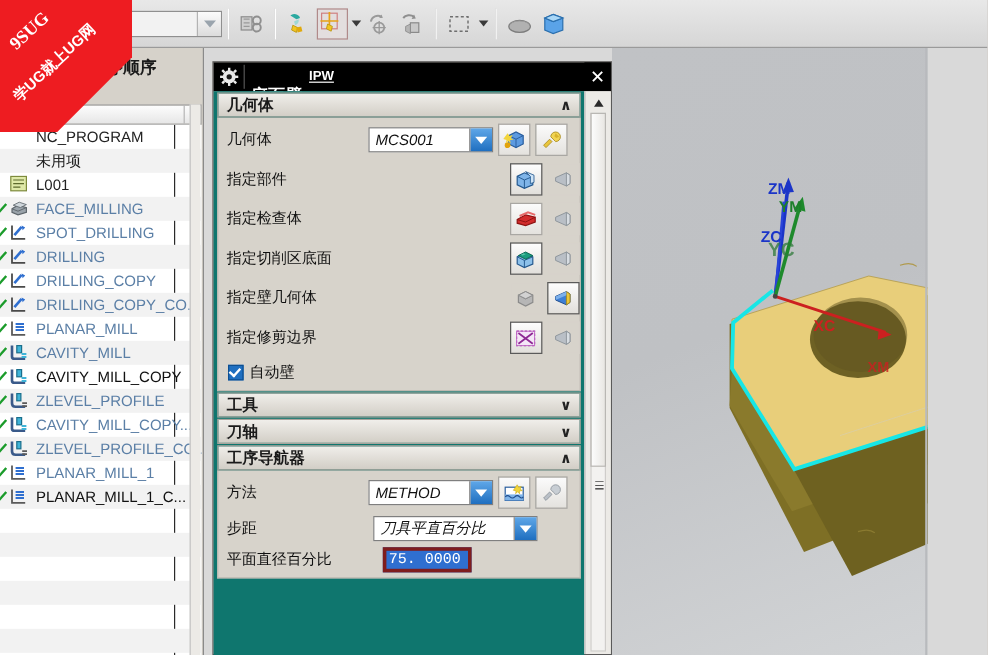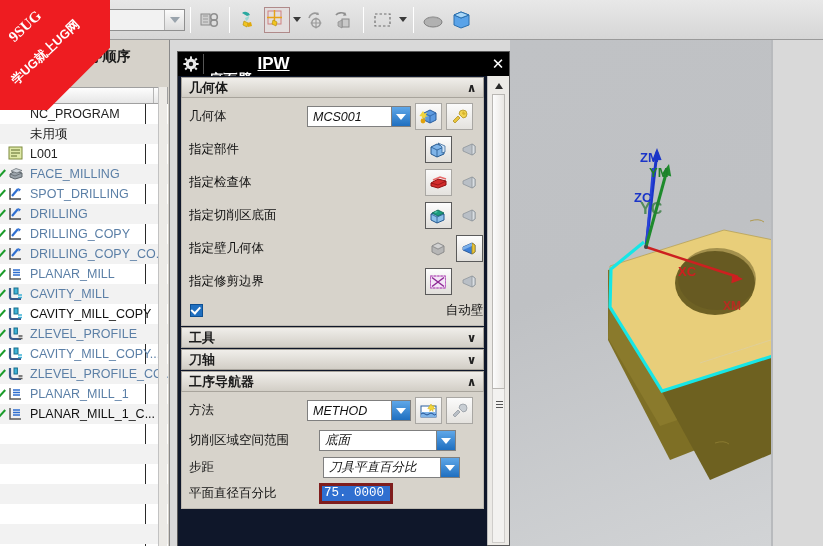--- a/index.html
+++ b/index.html
@@ -129,33 +129,33 @@
   }
   #dlg-title {
     height: 24px; background: #000; display: flex; align-items: center;
     padding: 0 0 0 3px; position: relative;
   }
   #dlg-title .gear {
     width: 19px; height: 19px; display: flex; align-items: center; justify-content: center;
   }
   #dlg-title .sep { width: 1px; height: 20px; background: #555; margin: 0 5px 0 3px; }
   #dlg-title .t-main { color: #fff; font-size: 14px; font-weight: bold; letter-spacing: .5px; margin-top: 31px; }
-  #dlg-title .t-sub  { color: #fff; font-size: 17px; margin-left: 5px; font-weight: bold; text-decoration: underline; }
+  #dlg-title .t-sub  { color: #fff; font-size: 11px; margin-left: 5px; font-weight: bold; text-decoration: underline; }
   #dlg-close {
     position: absolute; right: 0; top: 0; width: 22px; height: 24px;
     display: flex; align-items: center; justify-content: center;
     color: #fff; font-size: 15px; font-weight: bold; background: #000;
   }
   #dlg-body {
     position: absolute; left: 0; top: 24px; right: 0; bottom: 0;
     display: flex;
   }
   #dlg-scrollarea {
     width: 311px; height: 471px; overflow: hidden; position: relative;
-    background: #0f172a;
+    background: #0f766e;
   }
   #dlg-vscroll {
     width: 22px; background: #eceae6;
     border-left: 1px solid #bdbdbd; position: relative;
   }
   #dlg-vscroll .sb-up {
     width: 15px; height: 15px; margin: 2px auto 0;
     display: flex; align-items: center; justify-content: center;
   }
   #dlg-vscroll .sb-up i {
@@ -214,21 +214,21 @@
   .field .dd i { width:0;height:0;border-left:5px solid transparent;border-right:5px solid transparent;border-top:6px solid #fff; }
   .icobtn {
     width: 27px; height: 27px; margin-left: 4px;
     background: linear-gradient(#fbfbfb,#e4e2de);
     border: 1px solid #a9a7a3;
     display: flex; align-items: center; justify-content: center;
     flex: none;
   }
   .icobtn.flat { background: #d7d3cb; border-color: #d7d3cb; }
   .icobtn.sel { border: 1px solid #5a5a5a; background: linear-gradient(#fdfdfd,#e1dfdb); }
-  .chkrow { height: 24px; display: flex; align-items: center; padding-left: 8px; justify-content: space-between; }
+  .chkrow { height: 24px; display: flex; align-items: center; padding-left: 8px; }
   .cbox {
     width: 13px; height: 13px; background: #1f6fc0; border: 1px solid #0d4f92;
     display: flex; align-items: center; justify-content: center; margin-right: 5px;
   }
   .cbox::after {
     content:""; width: 7px; height: 4px;
     border-left: 2px solid #fff; border-bottom: 2px solid #fff;
     transform: rotate(-48deg) translate(0px,-1px);
   }
   .chkrow .c-lbl { font-size: 12.5px; color: #111; }
@@ -764,34 +764,25 @@
               </svg>
             </div>
             <div class="icobtn">
               <svg width="20" height="18" viewBox="0 0 20 18">
                 <path d="M3 13 l5 -5 l2 2 l-5 5 z" fill="#b9bfc6" stroke="#8d949b" stroke-width=".7"></path>
                 <path d="M9 6 a4 4 0 1 1 4 4 l-2 -2 z" fill="#c8ced4" stroke="#8d949b" stroke-width=".7"></path>
               </svg>
             </div>
           </div>
 
-          <div class="row" style="height:27px">
-            <span class="r-lbl">切削区域空间范围</span>
-            <div class="field" style="width:137px;margin-left:12px">
-              <span class="fv">底面</span>
-              <span class="dd">
-                  <i></i>
-                </span>
-            </div>
-          </div>
 
 
           <div class="row" style="height:27px">
             <span class="r-lbl">步距</span>
-            <div class="field" style="width:137px;margin-left:16px">
+            <div class="field" style="width:137px;margin-left:4px">
               <span class="fv">刀具平直百分比</span>
               <span class="dd">
                   <i></i>
                 </span>
             </div>
           </div>
 
           <div class="row" style="height:24px">
             <span class="r-lbl">平面直径百分比</span>
             <div class="valfield" style="width:74px;margin-left:12px">

